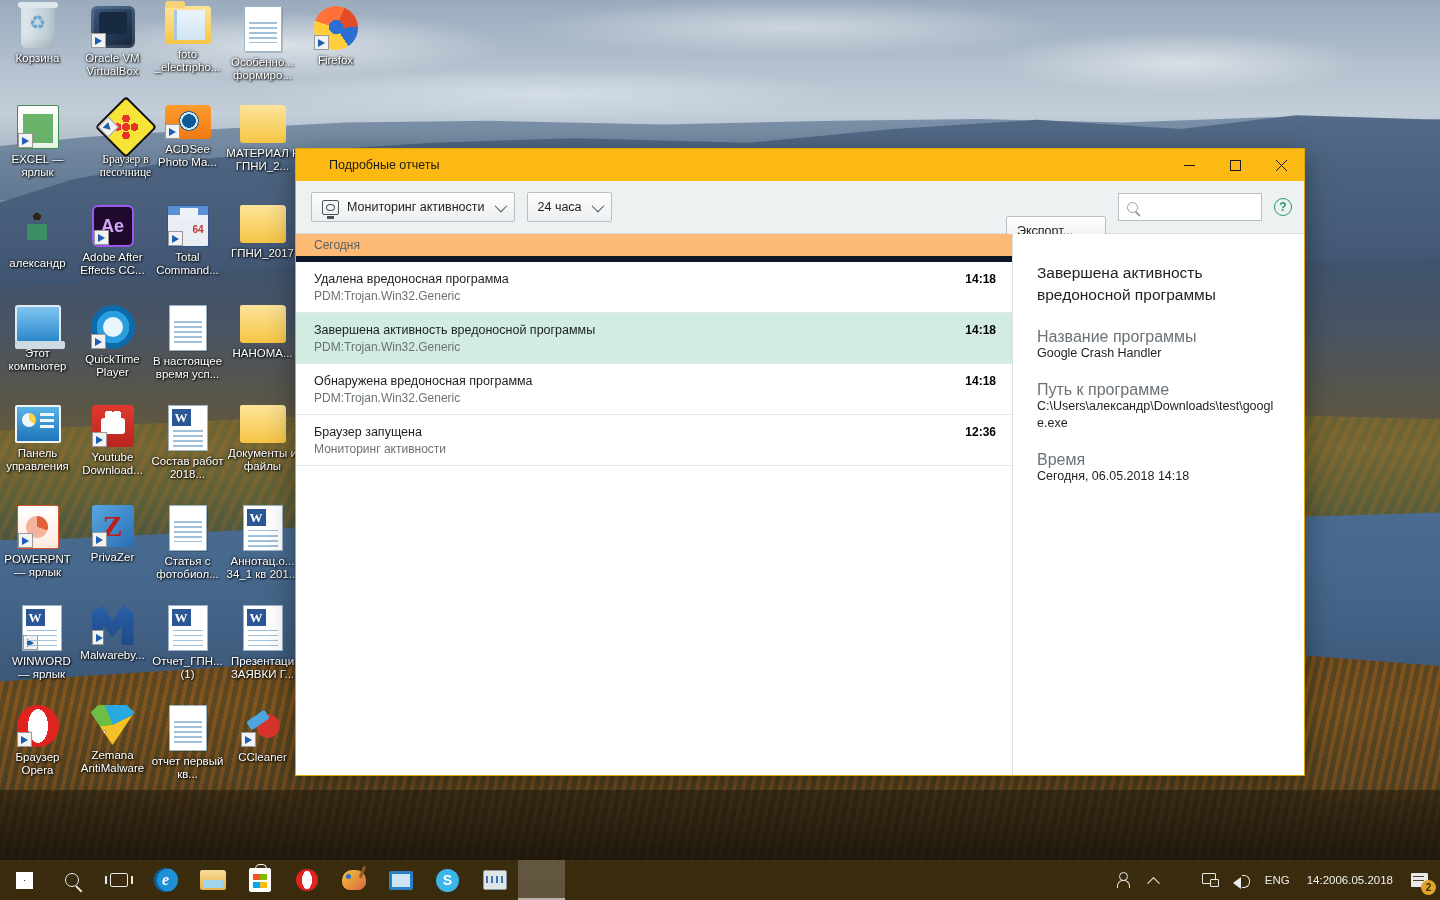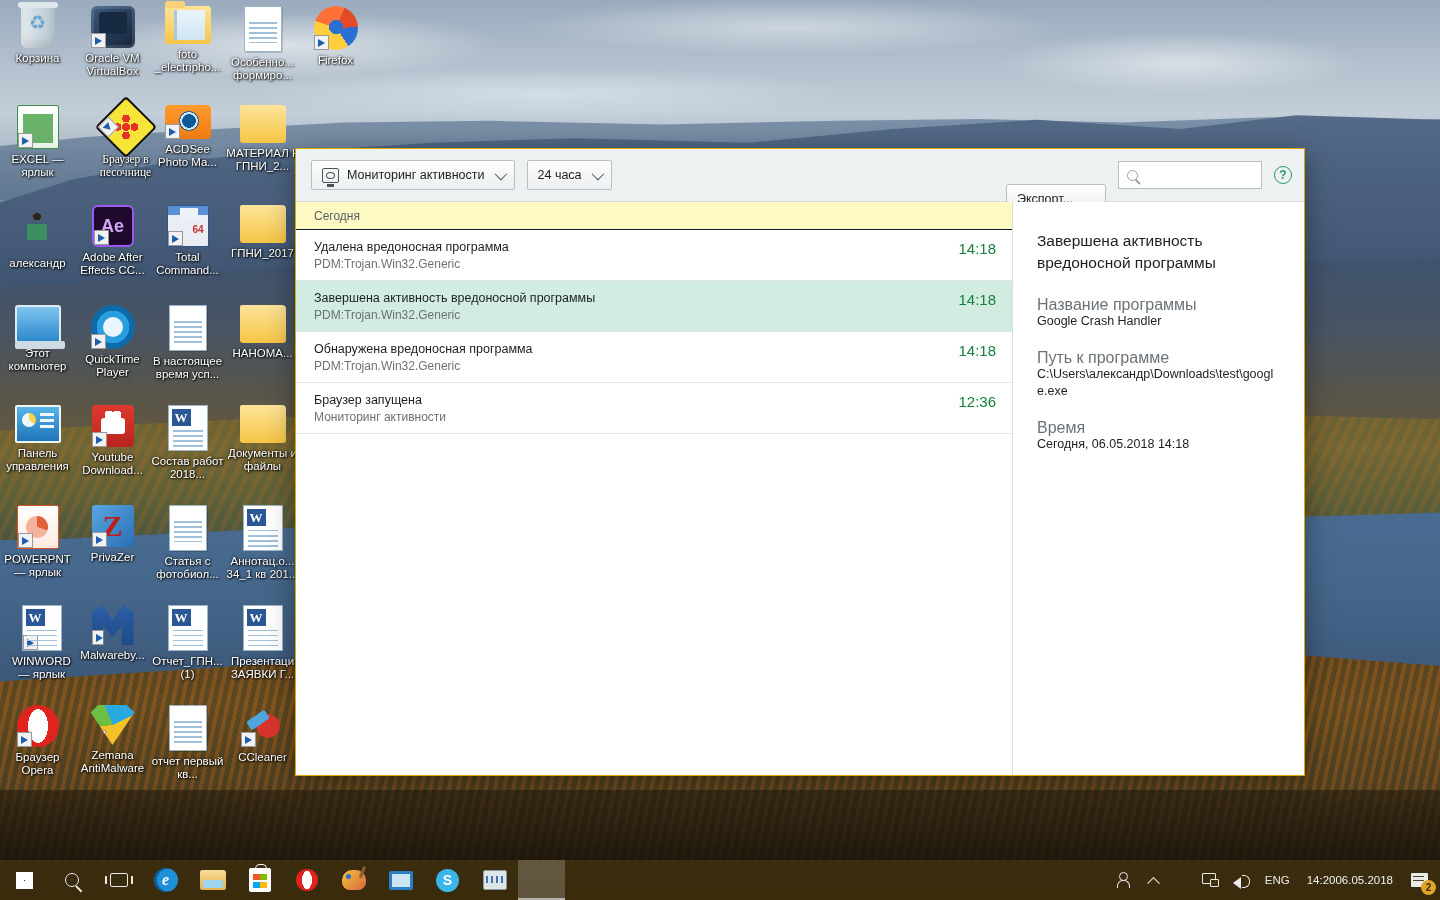--- a/index.html
+++ b/index.html
@@ -473,39 +473,39 @@
   #body-split { flex: 1 1 auto; display: flex; min-height: 0; }
   #events-pane {
     width: 717px; flex: 0 0 auto;
     border-right: 1px solid #dcdfe1;
     display: flex; flex-direction: column;
     background: #fff;
     overflow: hidden;
   }
   #events-group-header {
     height: 28px;
-    background: #fef9c3;
-    border-bottom: 1px solid #0f172a;
+    background: #fdba74;
+    border-bottom: 6px solid #0f172a;
     display: flex; align-items: center;
     padding-left: 18px;
     font-size: 12px; color: #5a6165;
     flex: 0 0 auto;
   }
   .event-row {
     min-height: 50px;
     border-bottom: 1px solid #e6e9ea;
     display: flex; align-items: flex-start;
     padding: 9px 16px 8px 18px;
     cursor: default;
   }
   .event-row.selected { background: #d3ece2; }
   .ev-text { flex: 1 1 auto; min-width: 0; }
   .ev-title { font-size: 12.5px; color: #1b1f21; line-height: 16px; }
   .ev-sub { font-size: 12px; color: #6b7277; line-height: 16px; margin-top: 1px; }
-  .ev-time { font-size: 15px; color: #15803d; flex: 0 0 auto; padding-top: 1px; }
+  .ev-time { font-size: 12px; color: #000000; flex: 0 0 auto; padding-top: 1px; font-weight: bold; }
   #events-filler { flex: 1 1 auto; background: #fff; }
 
   #details-pane {
     flex: 1 1 auto; background: #fff;
     padding: 28px 24px 20px 24px;
     overflow: hidden;
   }
   #details-title {
     font-size: 15.5px; color: #1b1f21; line-height: 22px;
     margin-bottom: 22px;
@@ -878,20 +878,41 @@
     <span class="lbl">Firefox</span>
   </div>
 
   <div id="kav-desktop-icon">
     <span class="kavmark"></span>
   </div>
 </div>
 
 <div id="app-window">
 
+  <div id="titlebar">
+    <span class="kav-ic">
+      <span class="kavmark"></span>
+    </span>
+    <span id="win-title">Подробные отчеты</span>
+    <div class="wbtn" id="btn-minimize">
+      <svg width="11" height="11" viewBox="0 0 11 11">
+          <path d="M0 5.5 H11" stroke="#1b1b1b" stroke-width="1"></path>
+        </svg>
+    </div>
+    <div class="wbtn" id="btn-maximize">
+      <svg width="11" height="11" viewBox="0 0 11 11">
+          <rect x="0.5" y="0.5" width="10" height="10" fill="none" stroke="#1b1b1b" stroke-width="1"></rect>
+        </svg>
+    </div>
+    <div class="wbtn close" id="btn-close">
+      <svg width="11" height="11" viewBox="0 0 11 11">
+          <path d="M0 0 L11 11 M11 0 L0 11" stroke="currentColor" stroke-width="1"></path>
+        </svg>
+    </div>
+  </div>
 
   <div id="toolbar">
     <div class="tb-btn" id="filter-scope">
       <span class="monitor-ic"></span>
       <span>Мониторинг активности</span>
       <span class="chev"></span>
     </div>
     <div class="tb-btn" id="filter-period">
       <span>24 часа</span>
       <span class="chev"></span>

